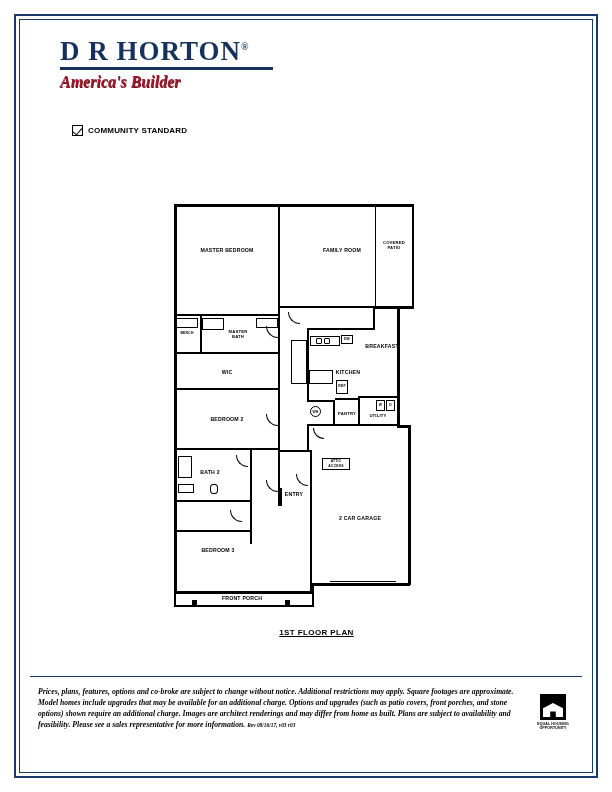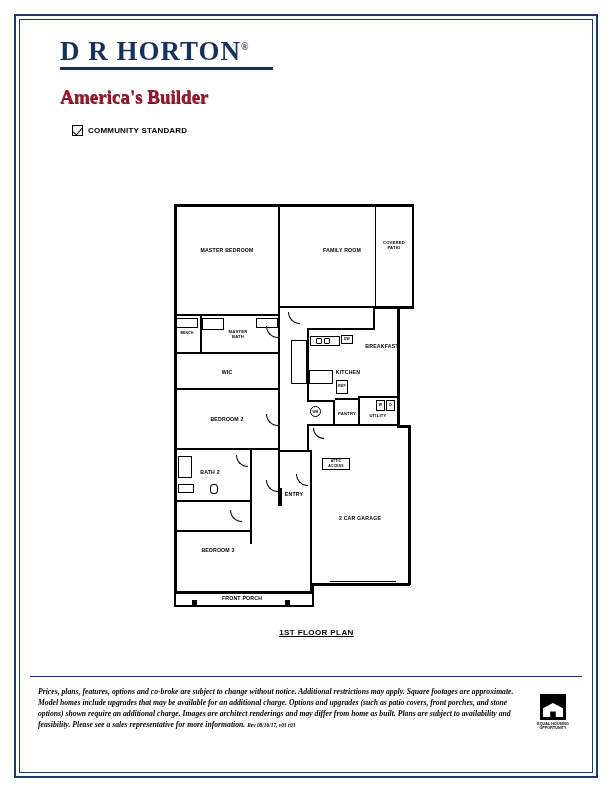--- a/index.html
+++ b/index.html
@@ -64,24 +64,25 @@
     vertical-align: super;
   }
   .logo-rule {
     width: 213px;
     height: 3px;
     background: #16325c;
     margin-top: 2px;
   }
   .logo-tag {
     font-family: "Liberation Serif", serif;
-    font-weight: bold;
-    font-size: 19px;
+    font-style: italic;
+    font-weight: bold;
+    font-size: 16px;
     color: #9b1b2e;
-    margin-top: 16px;
+    margin-top: 3px;
     white-space: nowrap;
     text-shadow: 0.5px 0.5px 0 #6d1220;
   }
   .plan-title {
     position: absolute;
     right: 0; top: 18px;
     font-family: "Liberation Serif", serif;
     font-weight: bold;
     font-style: italic;
     font-size: 25px;

